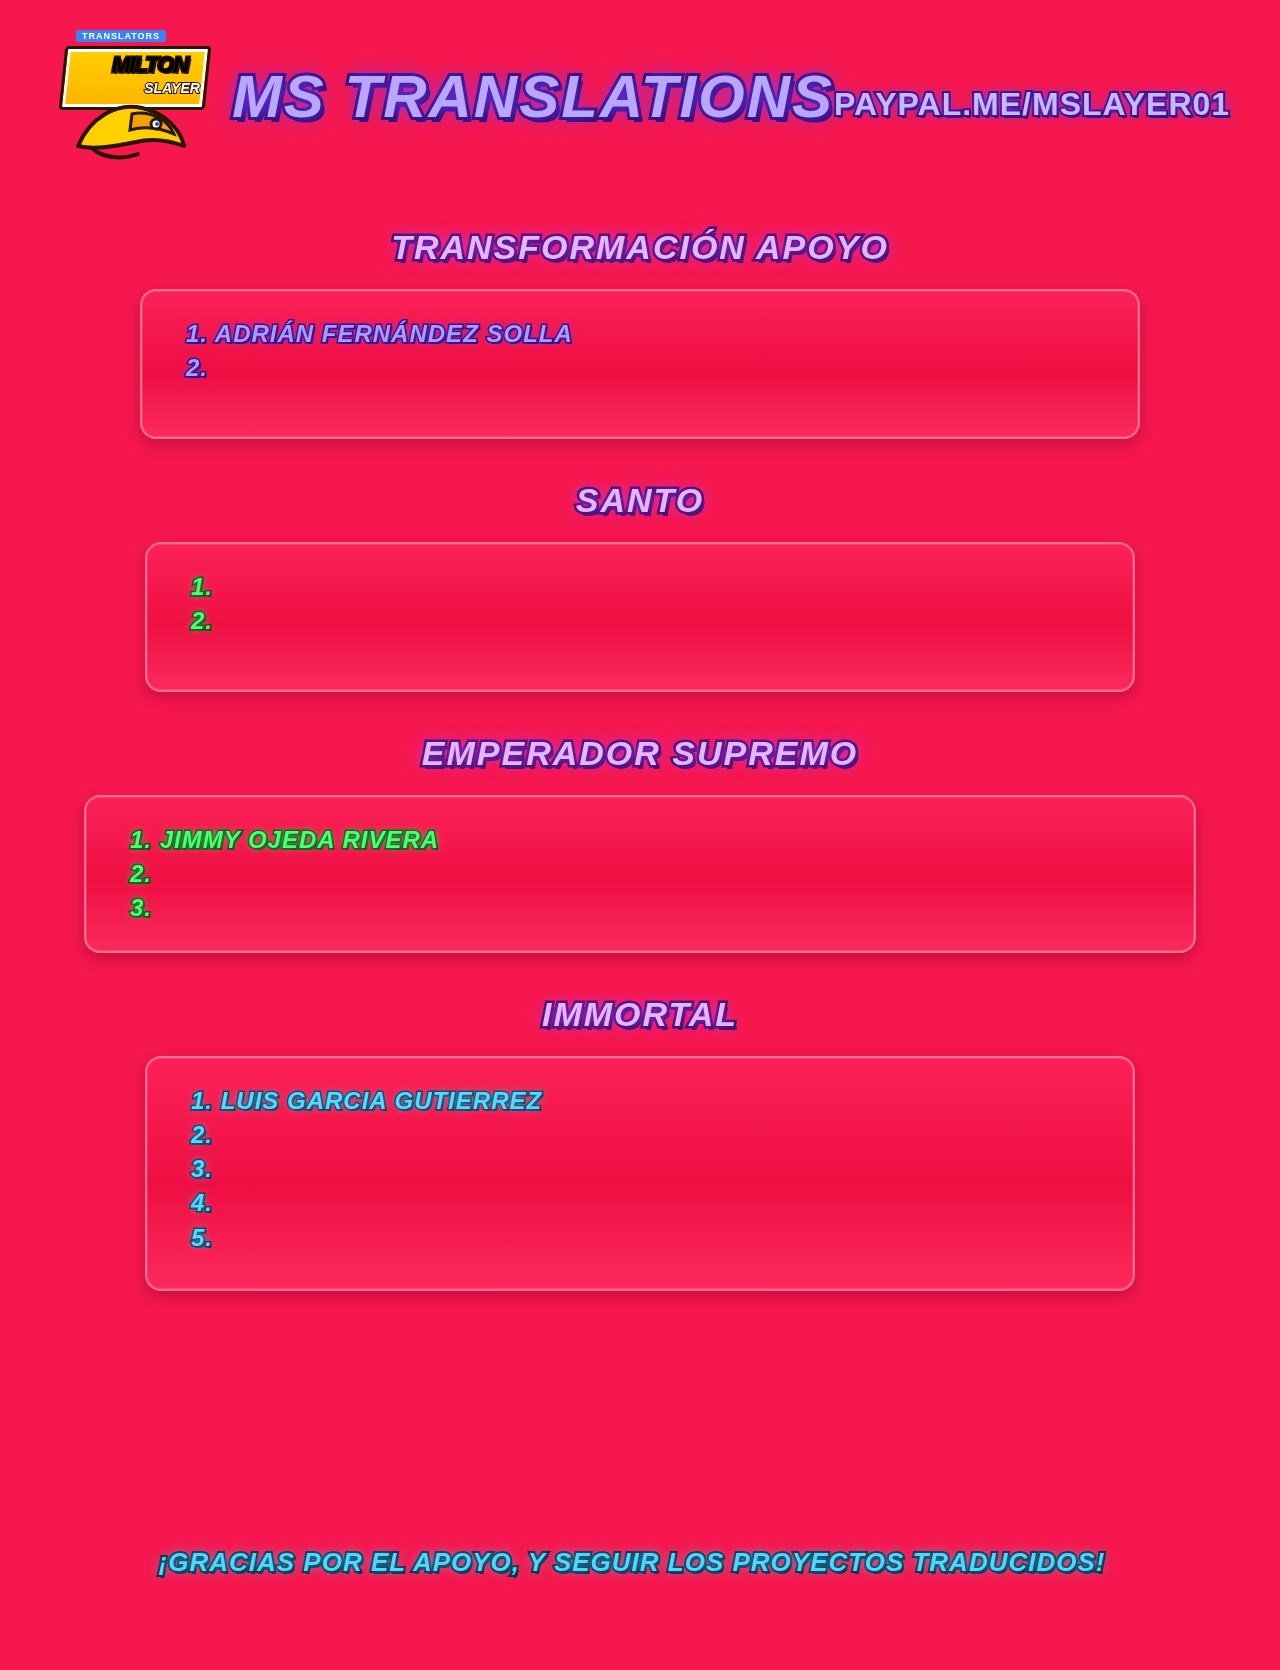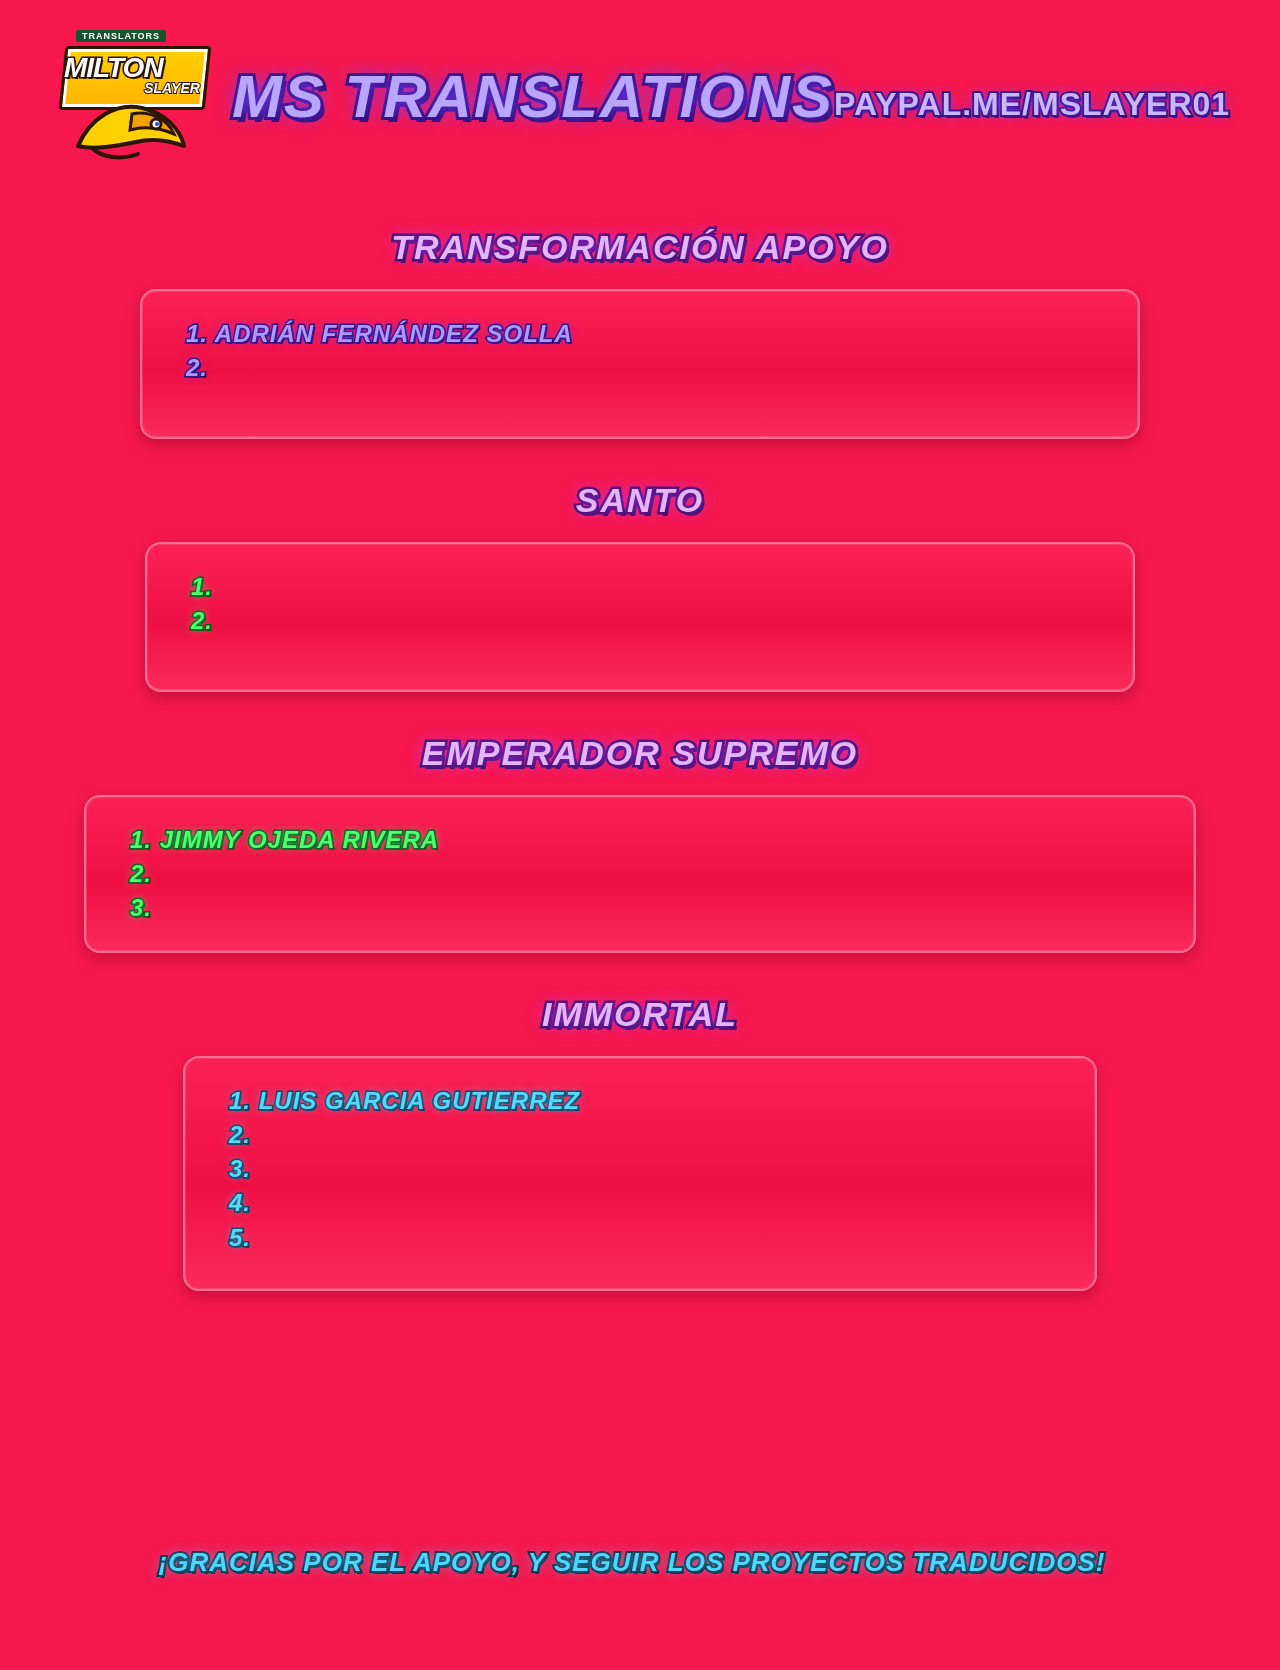--- a/index.html
+++ b/index.html
@@ -43,38 +43,39 @@
     box-shadow: 0 0 0 3px #fff inset;
   }
   .logo-badge-top {
     position: absolute;
     left: 26px;
     top: 4px;
     font-size: 9px;
     letter-spacing: 1px;
     font-weight: bold;
     color: #fff;
-    background: #14532d;
+    background: #3b82f6;
     padding: 1px 6px;
     border-radius: 2px;
     z-index: 4;
   }
   .logo-text {
     position: absolute;
     left: 14px;
     top: 26px;
-    font-size: 28px;
+    font-size: 22px;
     font-weight: bold;
     font-style: italic;
     letter-spacing: -1px;
-    color: #ffffff;
+    color: #000000;
     -webkit-text-stroke: 3px #2a1402;
     paint-order: stroke fill;
     z-index: 3;
     text-shadow: 2px 2px 0 #2a1402;
+    padding-left: 48px;
   }
   .logo-sub {
     position: absolute;
     right: 10px;
     top: 54px;
     font-size: 14px;
     font-weight: bold;
     font-style: italic;
     color: #fff;
     -webkit-text-stroke: 2px #2a1402;
@@ -251,21 +252,21 @@
       <ol>
         <li>1. JIMMY OJEDA RIVERA</li>
         <li>2.</li>
         <li>3.</li>
       </ol>
     </div>
   </div>
 
   <div class="section">
     <div class="section-title">IMMORTAL</div>
-    <div class="panel list-cyan" style="width:914px; min-height:235px;">
+    <div class="panel list-cyan" style="width:990px; min-height:235px;">
       <ol>
         <li>1. LUIS GARCIA GUTIERREZ</li>
         <li>2.</li>
         <li>3.</li>
         <li>4.</li>
         <li>5.</li>
       </ol>
     </div>
   </div>
 

